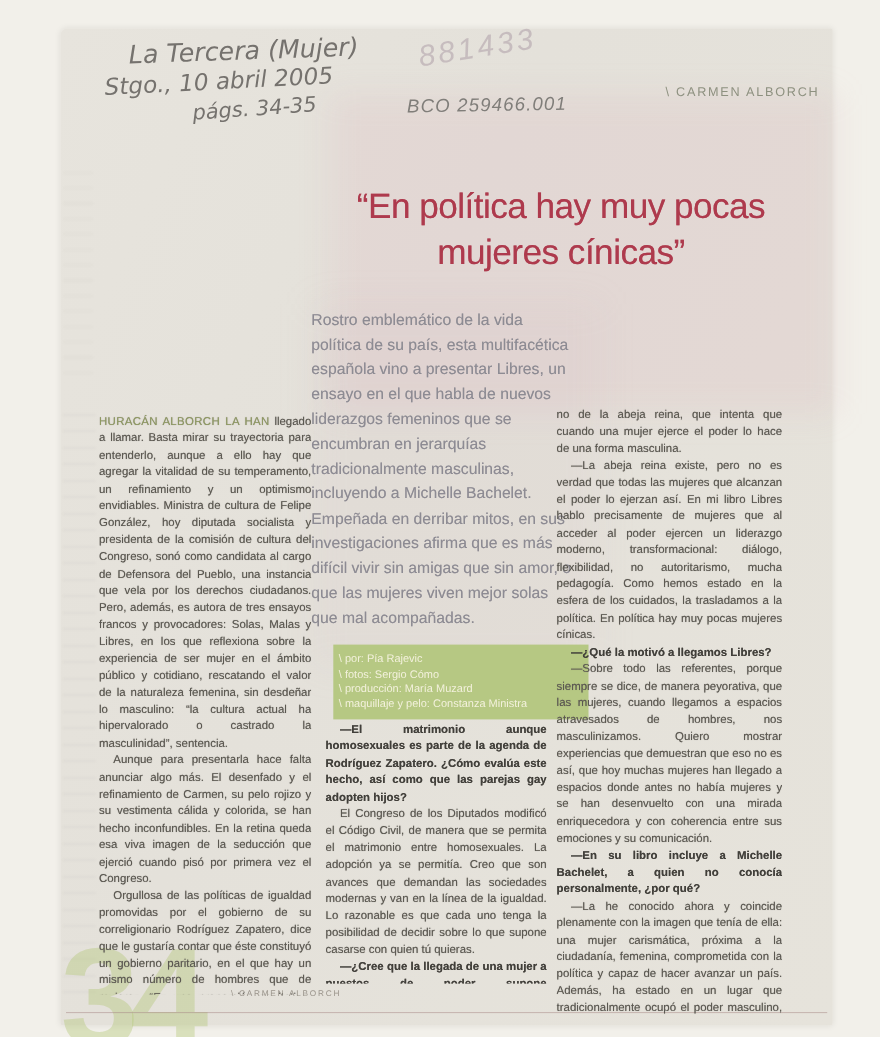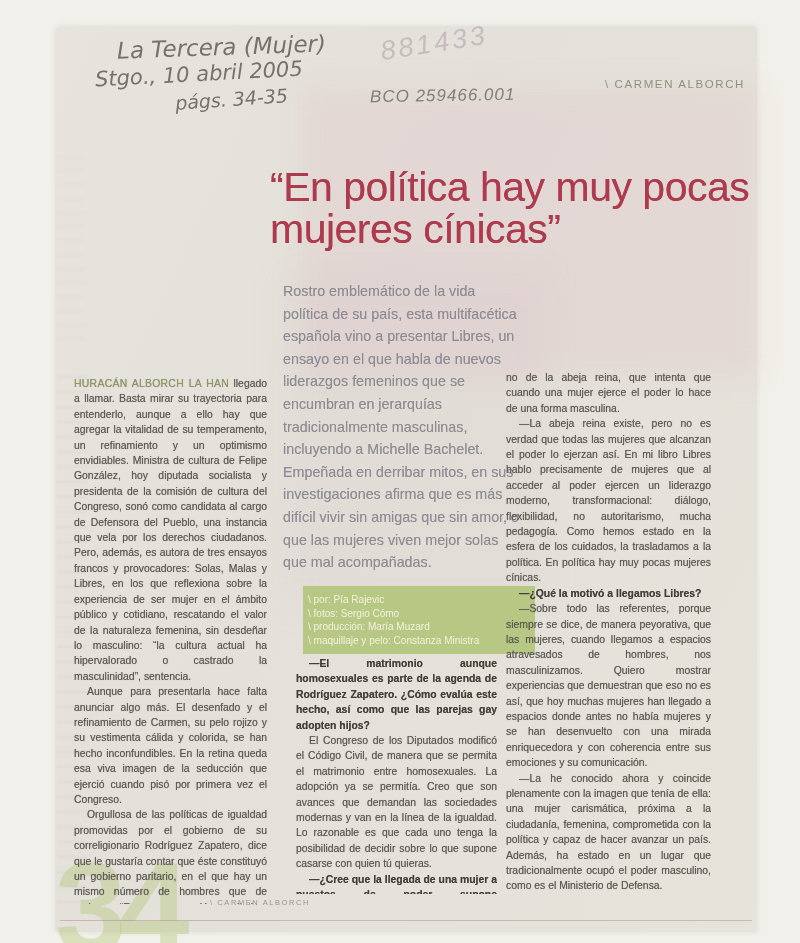--- a/index.html
+++ b/index.html
@@ -34,38 +34,38 @@
   .stamp{position:absolute;left:325px;top:2px;font-size:27px;color:rgba(150,130,145,0.38);
     transform:rotate(-9deg);font-style:italic;letter-spacing:3px;}
   .catalog{position:absolute;left:315px;top:60px;font-size:17px;color:#807e7a;
     font-style:italic;transform:rotate(-1deg);letter-spacing:1px;}
 
   .section-label{position:absolute;right:12px;top:52px;font-size:11.5px;
     letter-spacing:1.6px;color:#8e9180;font-variant:small-caps;
     text-transform:uppercase;}
 
   .headline{position:absolute;left:215px;top:140px;width:480px;
-    color:#ae3a4d;font-size:41px;line-height:42px;
+    text-align:center;color:#ae3a4d;font-size:32px;line-height:42px;
     letter-spacing:-0.5px;font-weight:400;
     text-shadow:0 0 0.6px rgba(174,58,77,0.7);}
 
   .lead{position:absolute;left:228px;top:254px;width:238px;
     text-align:left;color:#8d8b93;font-size:14.3px;line-height:22.6px;
     text-shadow:0 0 0.5px rgba(141,139,147,0.55);}
 
   .credits{position:absolute;left:248px;top:560px;width:218px;
     background:#b6c883;padding:7px 9px 7px 5px;text-align:left;
     color:#f3f1dc;font-size:10px;line-height:13.5px;}
 
   .col{position:absolute;color:#5b5851;font-size:10.4px;line-height:15.4px;
     text-align:justify;overflow:hidden;
     text-shadow:0 0 0.7px rgba(91,88,81,0.65);}
   .col p{margin:0;}
   .col p + p{text-indent:13px;}
-  .col-left{left:19px;top:350px;width:193px;height:528px;}
+  .col-left{left:35px;top:350px;width:193px;height:528px;}
   .col-mid{left:241px;top:630px;width:201px;height:238px;}
   .col-right{left:451px;top:344px;width:205px;height:553px;}
   .lead-in{color:#8f9a60;letter-spacing:0.3px;}
   .q{font-weight:bold;color:#413f3a;text-indent:13px;
      text-shadow:0 0 0.6px rgba(65,63,58,0.7);}
   .a{text-indent:13px;}
 
   .page-number{position:absolute;left:0px;top:818px;font-size:128px;
     font-weight:bold;color:rgba(176,198,112,0.38);letter-spacing:-8px;
     line-height:1;z-index:0;}
@@ -117,20 +117,21 @@
     <p class="q">—El matrimonio aunque homosexuales es parte de la agenda de Rodríguez Zapatero. ¿Cómo evalúa este hecho, así como que las parejas gay adopten hijos?</p>
     <p class="a">El Congreso de los Diputados modificó el Código Civil, de manera que se permita el matrimonio entre homosexuales. La adopción ya se permitía. Creo que son avances que demandan las sociedades modernas y van en la línea de la igualdad. Lo razonable es que cada uno tenga la posibilidad de decidir sobre lo que supone casarse con quien tú quieras.</p>
     <p class="q">—¿Cree que la llegada de una mujer a puestos de poder supone necesariamente una mirada distinta? Ha hablado del fenóme-</p>
   </div>
 
   <div class="col col-right">
     <p>no de la abeja reina, que intenta que cuando una mujer ejerce el poder lo hace de una forma masculina.</p>
     <p class="a">—La abeja reina existe, pero no es verdad que todas las mujeres que alcanzan el poder lo ejerzan así. En mi libro Libres hablo precisamente de mujeres que al acceder al poder ejercen un liderazgo moderno, transformacional: diálogo, flexibilidad, no autoritarismo, mucha pedagogía. Como hemos estado en la esfera de los cuidados, la trasladamos a la política. En política hay muy pocas mujeres cínicas.</p>
     <p class="q">—¿Qué la motivó a llegamos Libres?</p>
     <p class="a">—Sobre todo las referentes, porque siempre se dice, de manera peyorativa, que las mujeres, cuando llegamos a espacios atravesados de hombres, nos masculinizamos. Quiero mostrar experiencias que demuestran que eso no es así, que hoy muchas mujeres han llegado a espacios donde antes no había mujeres y se han desenvuelto con una mirada enriquecedora y con coherencia entre sus emociones y su comunicación.</p>
+    <p class="q">—En su libro incluye a Michelle Bachelet, a quien no conocía personalmente, ¿por qué?</p>
     <p class="a">—La he conocido ahora y coincide plenamente con la imagen que tenía de ella: una mujer carismática, próxima a la ciudadanía, femenina, comprometida con la política y capaz de hacer avanzar un país. Además, ha estado en un lugar que tradicionalmente ocupó el poder masculino, como es el Ministerio de Defensa.</p>
 
   </div>
 
   <div class="footer-label">\ CARMEN ALBORCH</div>
   <div class="bottom-rule"></div>
 
 </div>
 
 </body></html>

